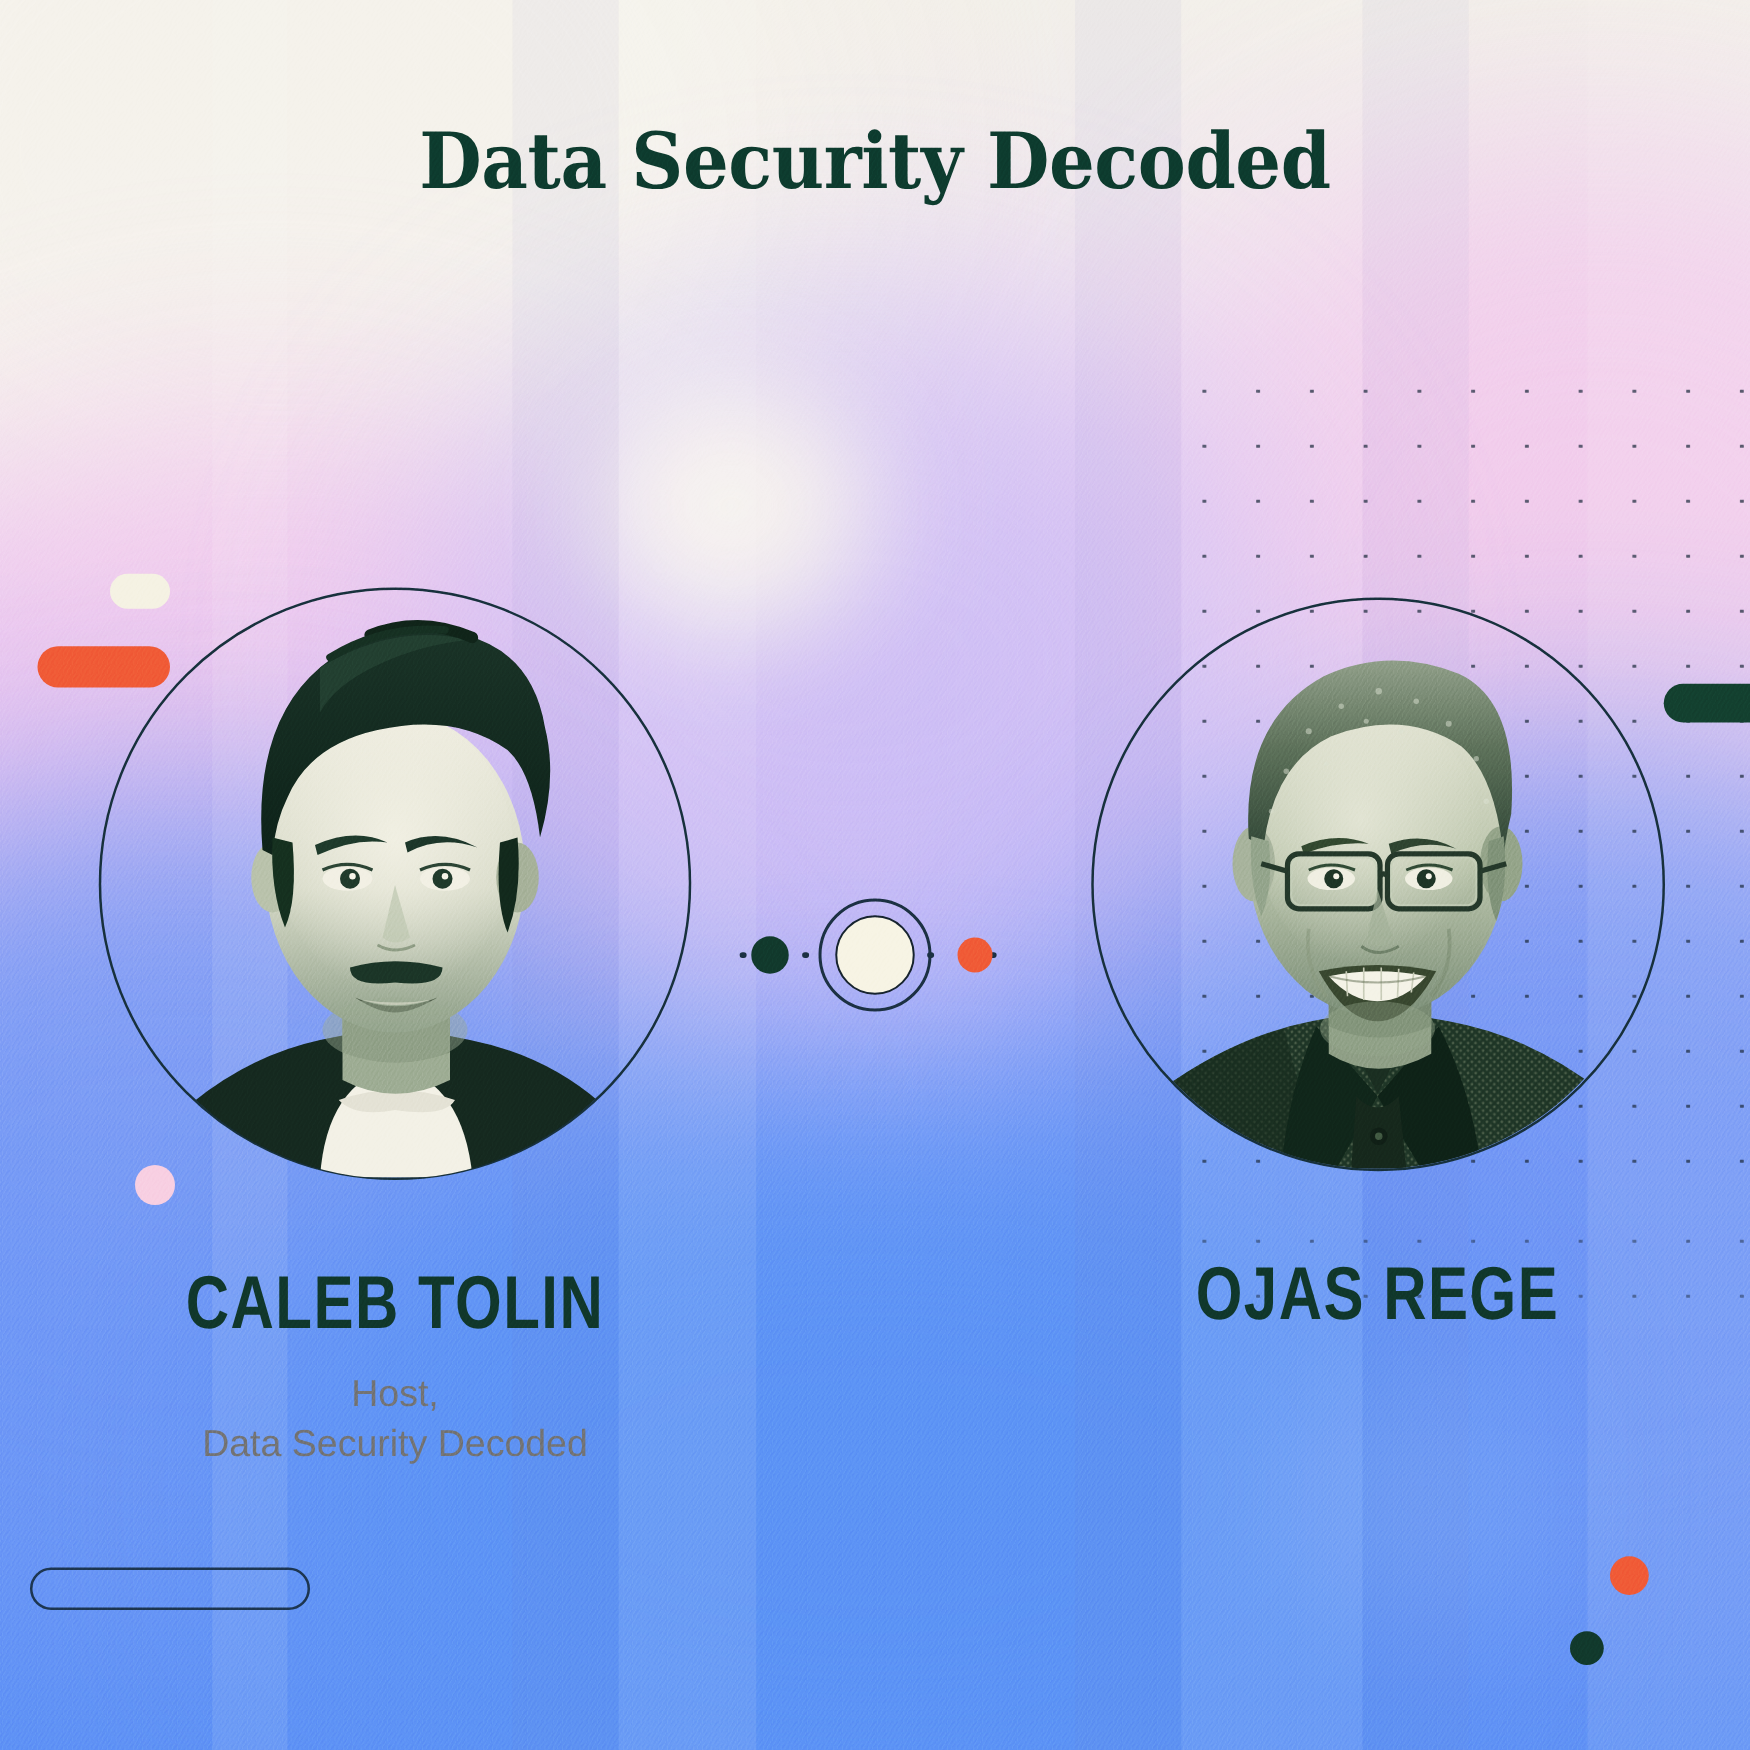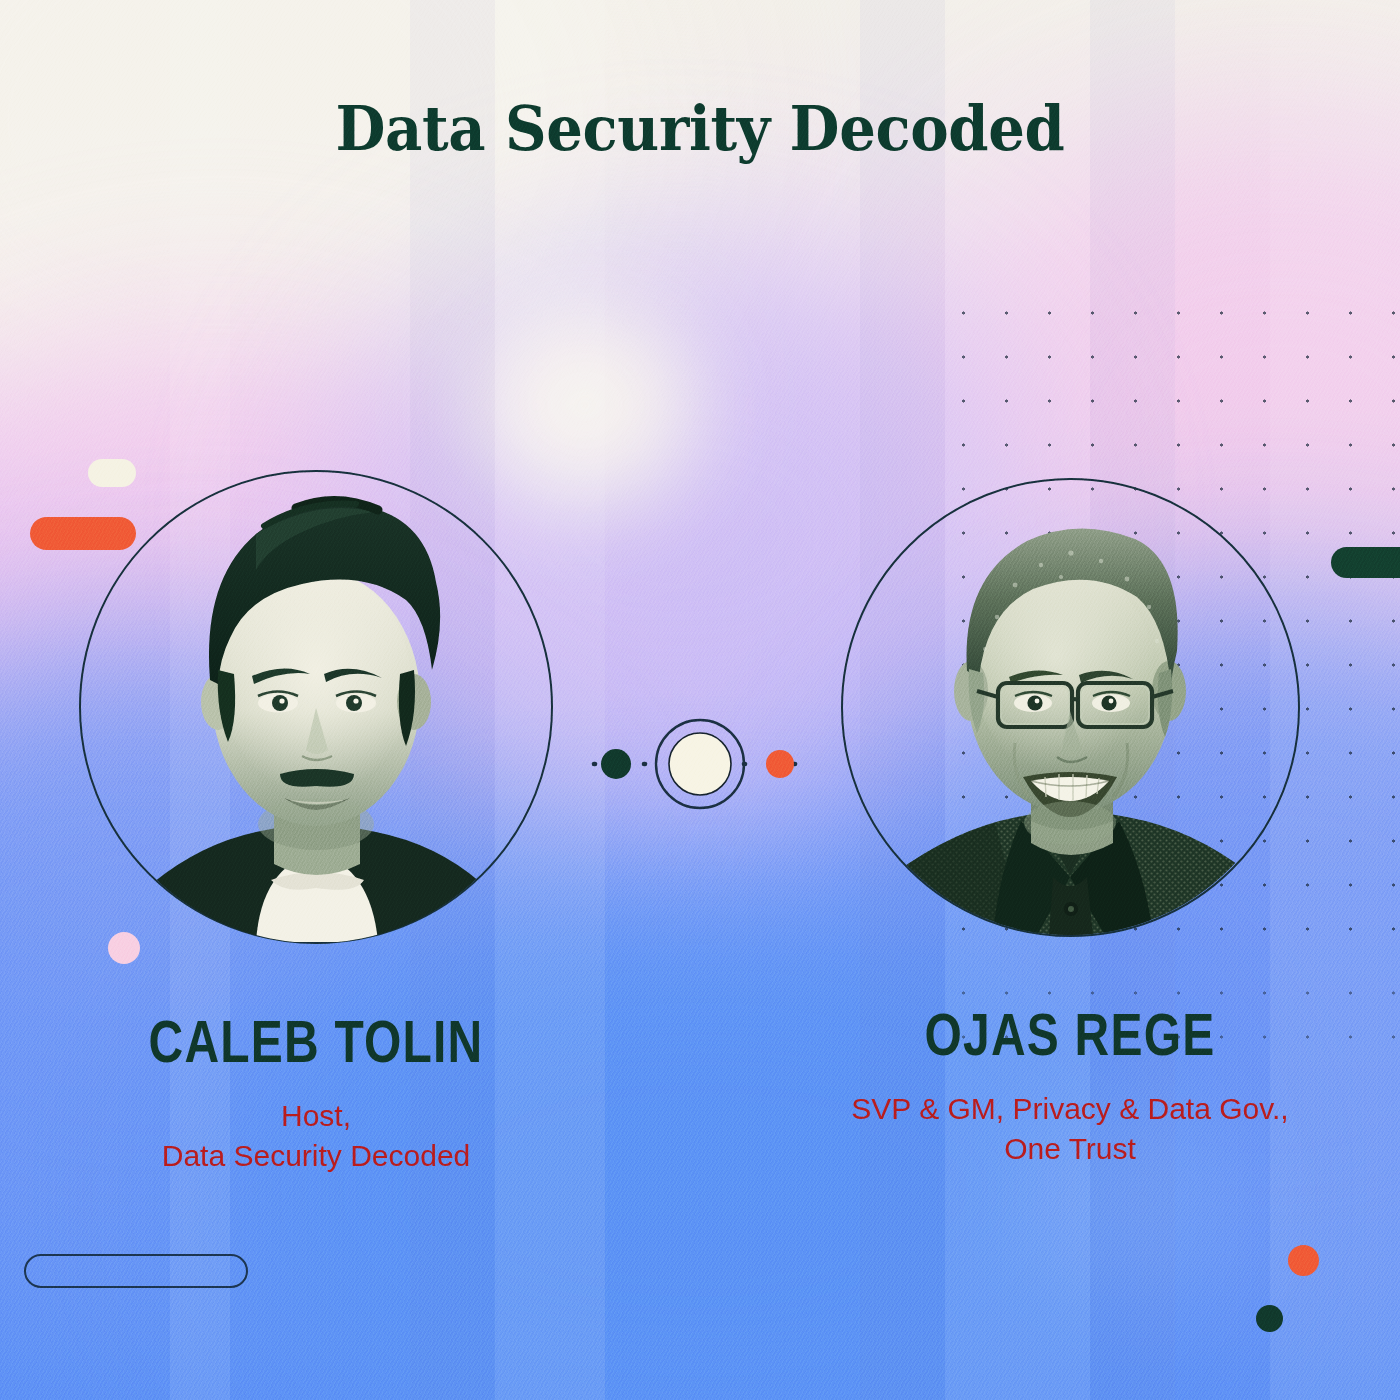--- a/index.html
+++ b/index.html
@@ -115,21 +115,21 @@
     transform:scaleX(.93);
     white-space:nowrap;
   }
 
   
   .speakers{
     position:absolute;left:0;right:0;top:470px;
   }
   .speaker{position:absolute;top:0;width:560px;}
   .speaker.left{left:36px;}
-  .speaker.right{left:790px;}
+  .speaker.right{left:822px;}
 
   .ring{
     position:relative;
     width:470px;height:470px;
     margin:0 auto;
     border:2.2px solid #17303C;
     border-radius:50%;
   }
   .ring.r2{width:455px;height:455px;}
 
@@ -159,21 +159,21 @@
     transform-origin:center;
     white-space:nowrap;
   }
   .role{
     margin-top:24px;
     text-align:center;
     font-family:"Liberation Sans", sans-serif;
     font-weight:normal;
     font-size:30px;
     line-height:1.33;
-    color:#b91c1c;
+    color:#737373;
     white-space:pre-line;
   }
 
   
   .connector{position:absolute;left:0;top:0;width:1400px;height:1400px;pointer-events:none;}
 
   
   .deco{position:absolute;}
   .pill{border-radius:999px;}
   .pill-cream{left:88px;top:459px;width:48px;height:28px;background:#F5F2E3;}
@@ -451,22 +451,20 @@
 
               <path d="M150 318 Q146 350 164 372" stroke="#8A9A80" stroke-width="3" fill="none" opacity=".65"></path>
               <path d="M262 318 Q266 350 248 372" stroke="#7E8F75" stroke-width="3" fill="none" opacity=".65"></path>
 
               <ellipse cx="205" cy="398" rx="46" ry="22" fill="#93A48A" opacity=".4"></ellipse>
             </g>
           </svg>
         </div>
       </div>
       <div class="name">OJAS REGE</div>
-      <div class="role">SVP &amp; GM, Privacy &amp; Data Gov.,
-One Trust</div>
     </div>
   </div>
 
   <svg class="connector" viewBox="0 0 1400 1400" aria-hidden="true">
 
     <g stroke="#1B3042" stroke-width="4.6" stroke-linecap="round" stroke-dasharray="1 24">
       <line x1="594" y1="764" x2="660" y2="764"></line>
       <line x1="744" y1="764" x2="806" y2="764"></line>
     </g>
 

